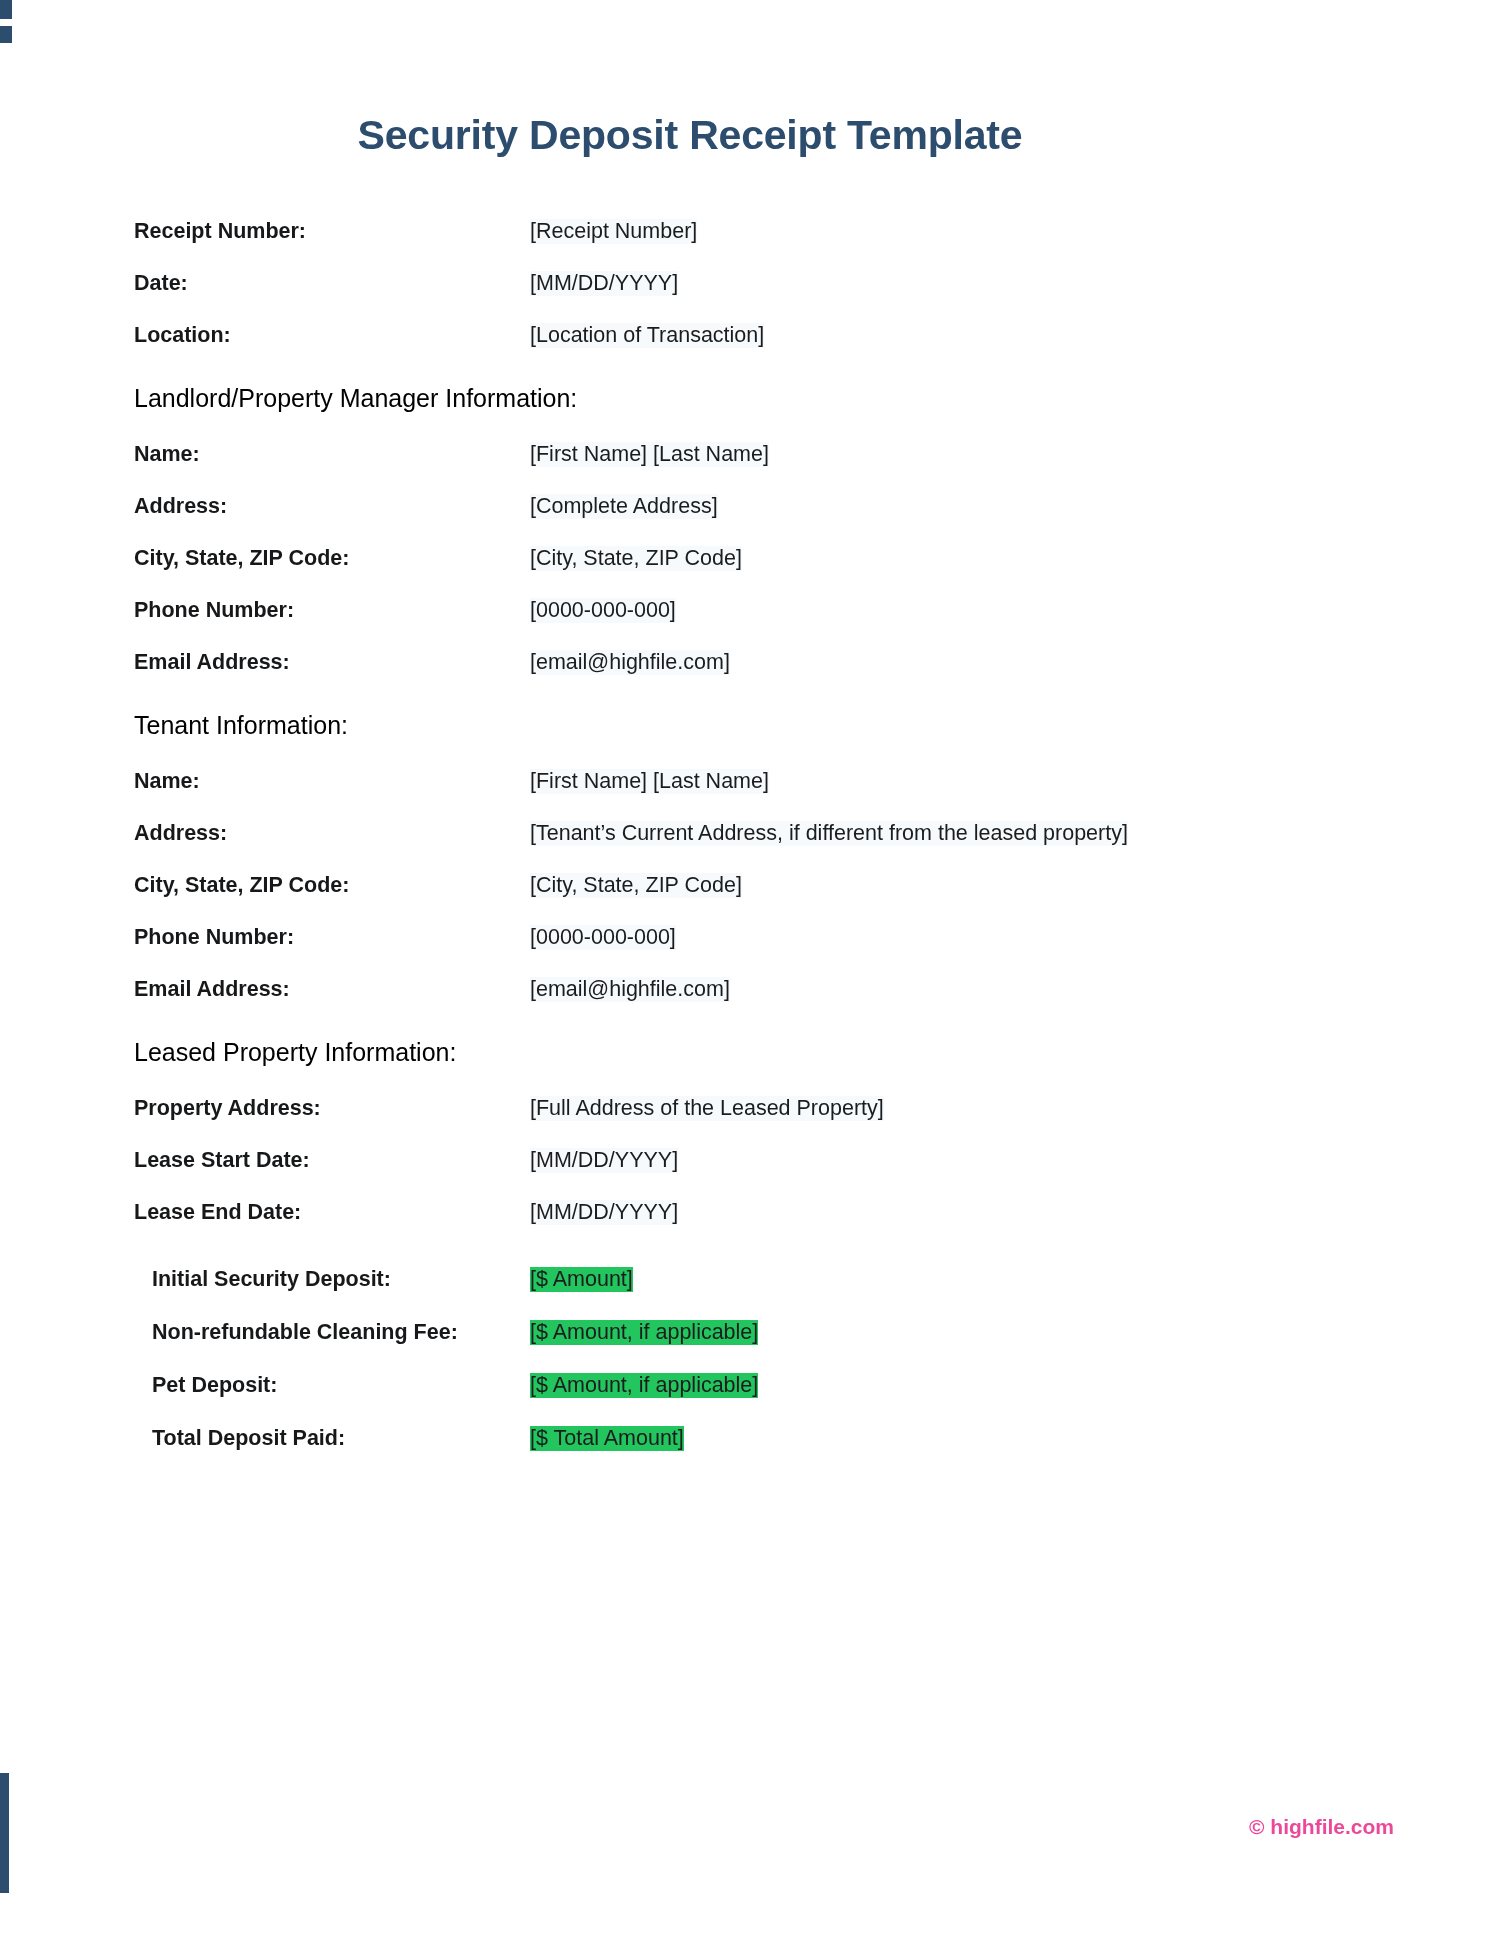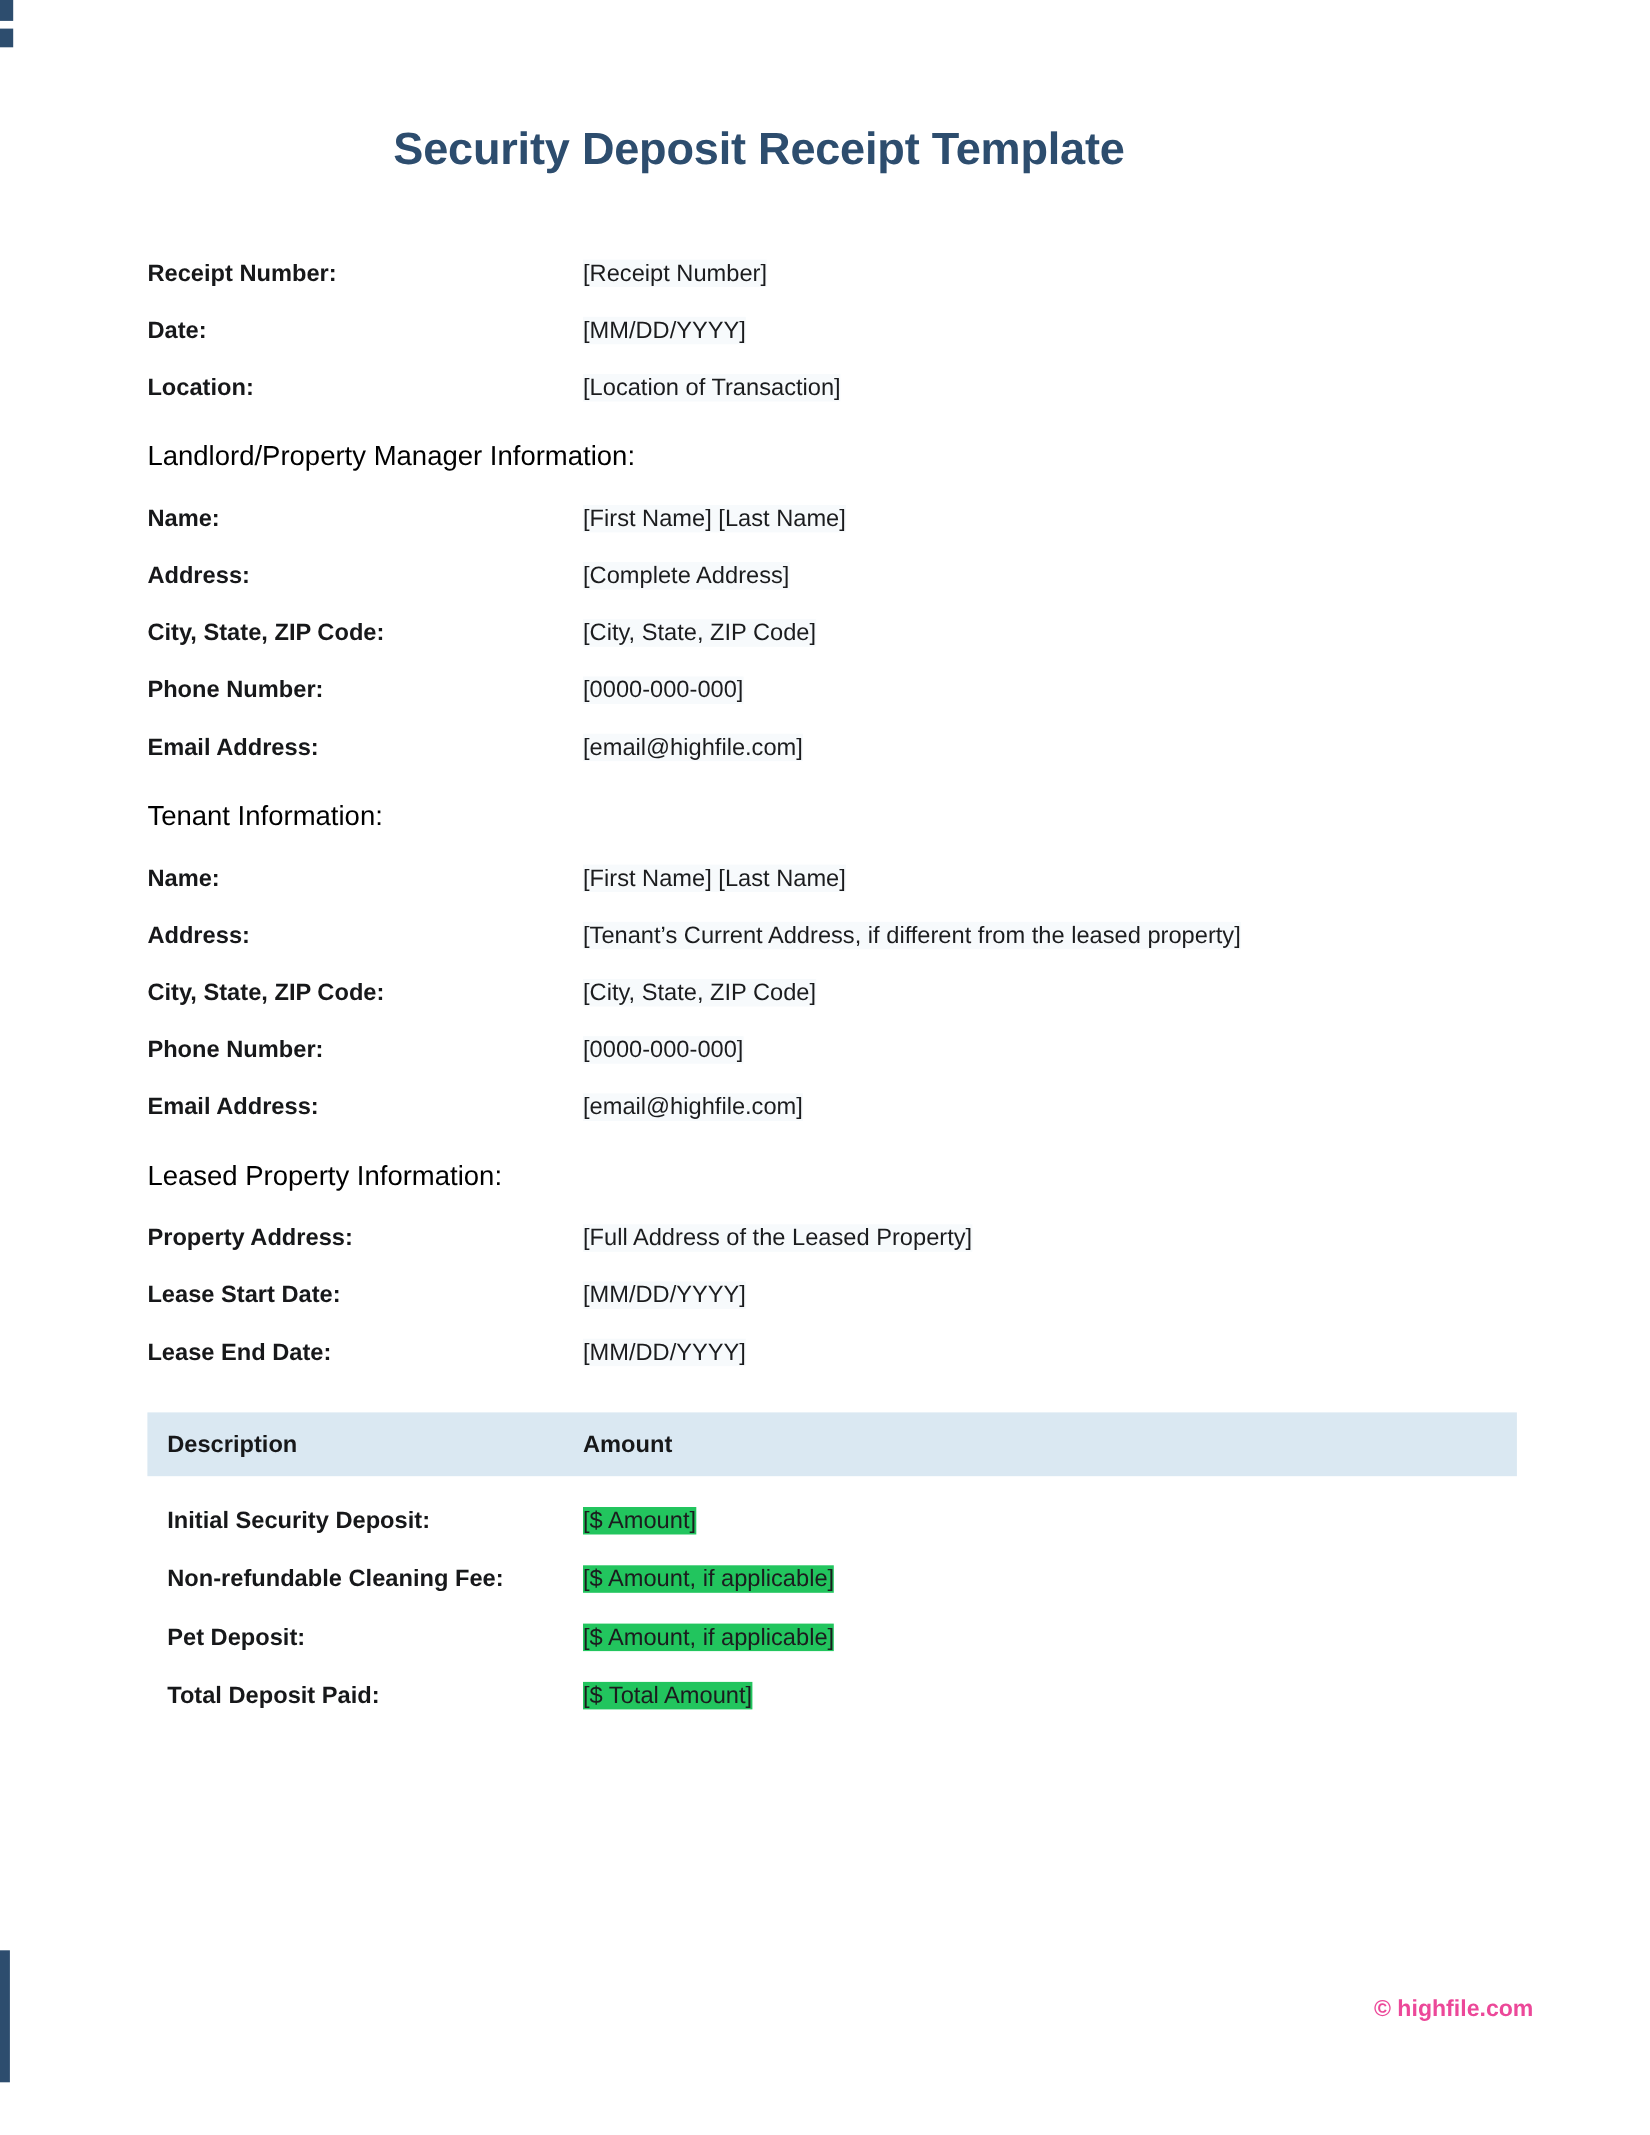--- a/index.html
+++ b/index.html
@@ -55,21 +55,21 @@
     color: #2d4d6e;
     font-size: 41px;
     font-weight: bold;
     letter-spacing: -0.2px;
     margin: 0;
     padding-top: 112px;
     padding-right: 120px;
   }
 
   .content {
-    margin: 17px auto;
+    margin: 0 auto;
     padding-left: 134px;
     padding-right: 100px;
     padding-top: 60px;
     box-sizing: border-box;
     width: 1500px;
   }
 
   .field-row {
     display: flex;
     align-items: baseline;
@@ -240,24 +240,20 @@
         <div class="field-label">Lease Start Date:</div>
         <div class="field-value">[MM/DD/YYYY]</div>
       </div>
       <div class="field-row">
         <div class="field-label">Lease End Date:</div>
         <div class="field-value">[MM/DD/YYYY]</div>
       </div>
     </div>
 
     <div class="amount-table">
-      <div class="table-head">
-        <div class="col-desc">Description</div>
-        <div class="col-amount">Amount</div>
-      </div>
 
       <div class="table-row">
         <div class="cell-desc">Initial Security Deposit:</div>
         <div class="cell-amount">[$ Amount]</div>
       </div>
       <div class="table-row">
         <div class="cell-desc">Non-refundable Cleaning Fee:</div>
         <div class="cell-amount">[$ Amount, if applicable]</div>
       </div>
       <div class="table-row">

